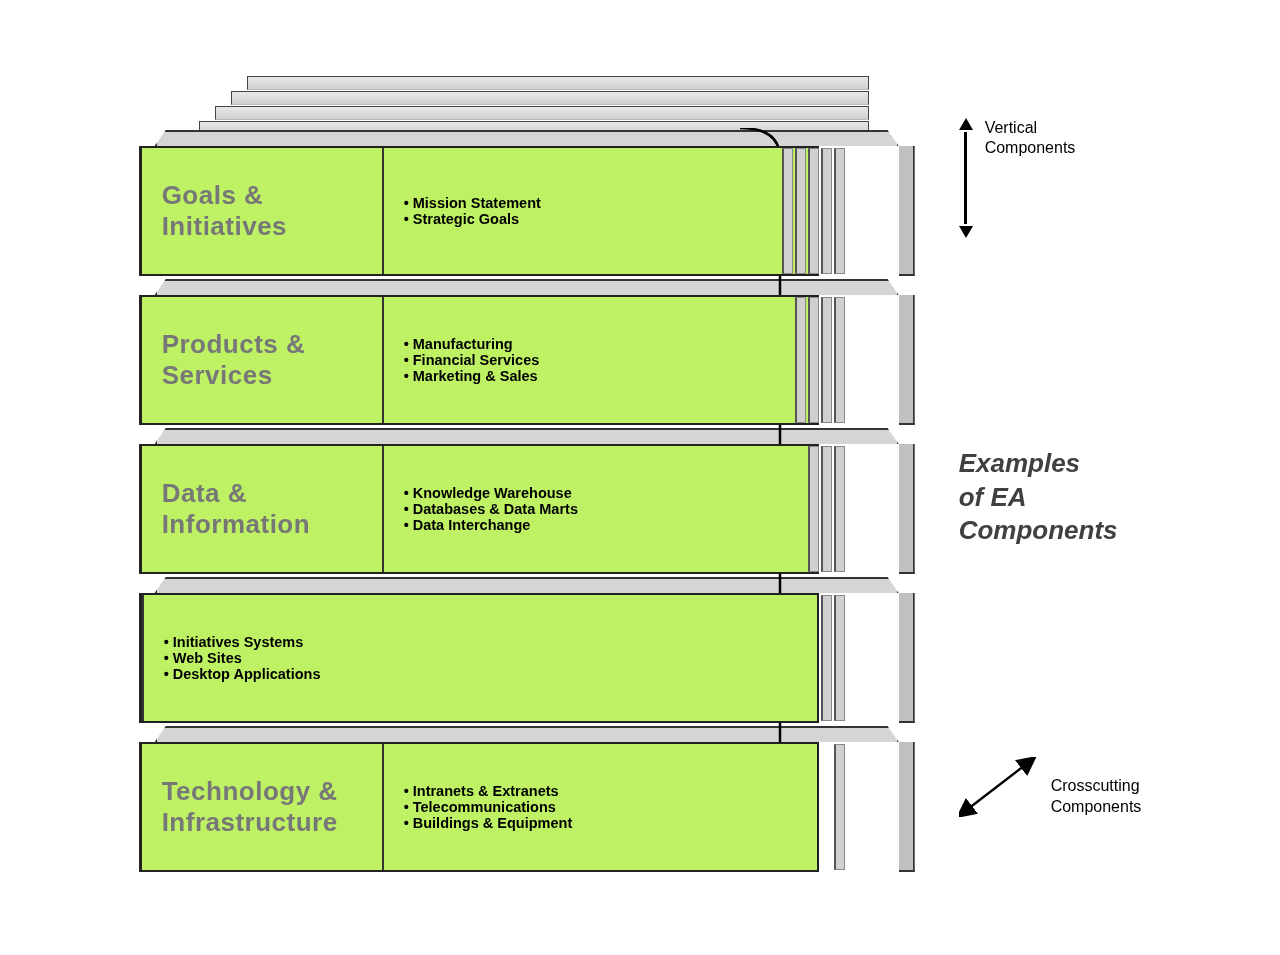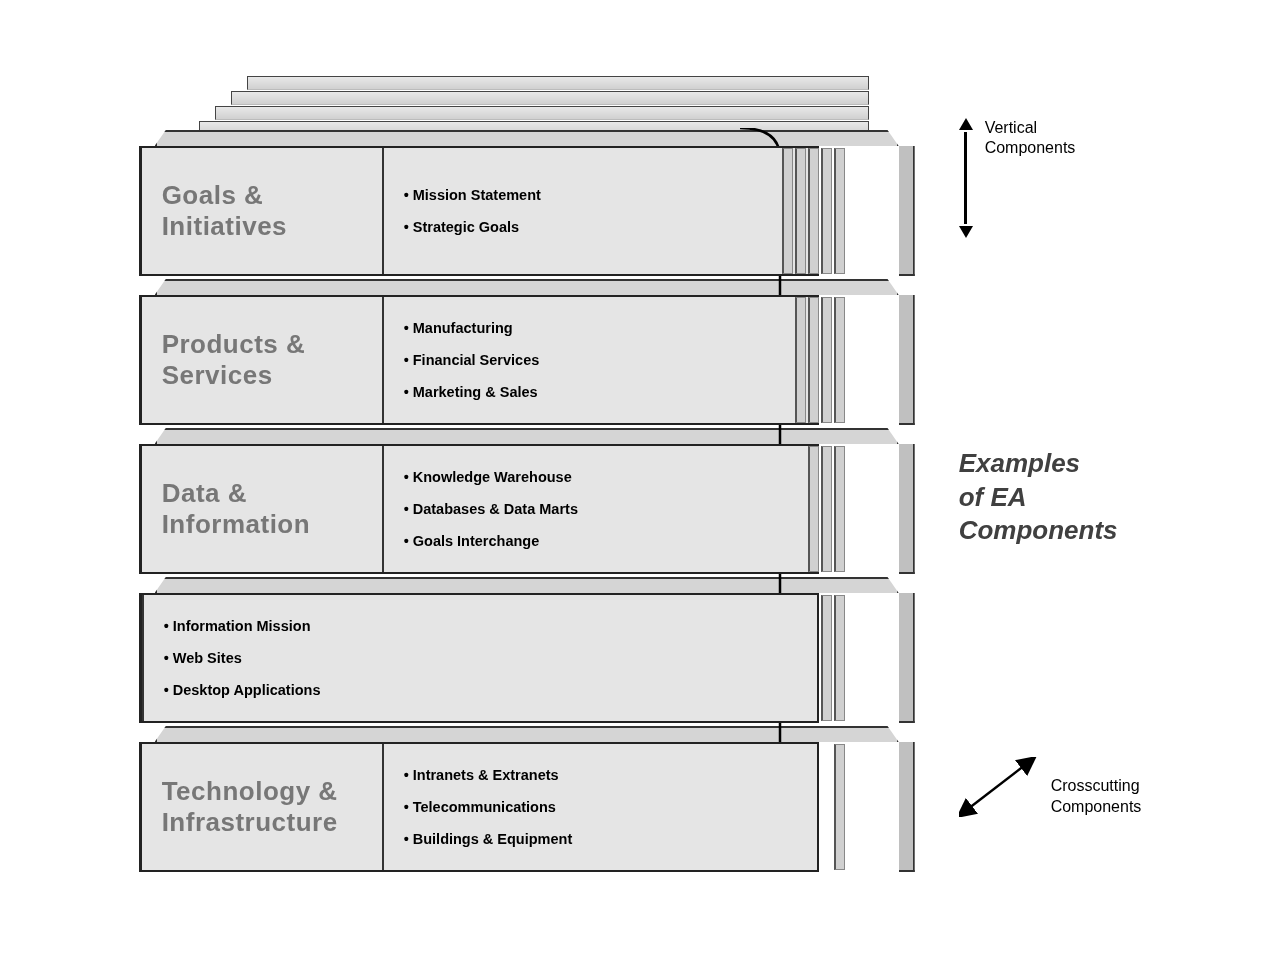--- a/index.html
+++ b/index.html
@@ -22,21 +22,21 @@
       margin-top: -20px;
     }
 
     .diagram-section {
       position: relative;
       width: 760px;
     }
 
     
     .layer-front {
-      background: #e5e5e5;
+      background: #bef264;
       border: 2px solid #333;
       display: flex;
       align-items: center;
       width: 680px;
       min-height: 130px;
       position: relative;
       z-index: 2;
     }
 
     .layer-label {
@@ -58,21 +58,21 @@
       background: #333;
       align-self: stretch;
     }
 
     .layer-items {
       flex: 1;
       padding: 12px 20px;
       display: flex;
       flex-direction: column;
       justify-content: center;
-      gap: 16px;
+      gap: 0;
     }
 
     .layer-item {
       font-size: 15px;
       font-weight: bold;
       color: #000;
     }
 
     
     .layer-right-tabs {
@@ -288,36 +288,36 @@
           <div class="layer-wrapper">
             <div class="layer-3d-top"></div>
             <div class="layer-front">
               <div class="layer-label">
                 <div class="layer-label-text">Data &amp;<br>Information</div>
               </div>
               <div class="layer-divider"></div>
               <div class="layer-items">
                 <div class="layer-item">• Knowledge Warehouse</div>
                 <div class="layer-item">• Databases &amp; Data Marts</div>
-                <div class="layer-item">• Goals Interchange</div>
+                <div class="layer-item">• Data Interchange</div>
               </div>
               <div class="layer-right-tabs">
                 <div class="tab-segment"></div>
                 <div class="tab-segment"></div>
                 <div class="tab-segment"></div>
               </div>
             </div>
             <div class="layer-3d-right"></div>
           </div>
           <div class="layer-wrapper">
             <div class="layer-3d-top"></div>
             <div class="layer-front">
               <div class="layer-divider"></div>
               <div class="layer-items">
-                <div class="layer-item">• Information Mission</div>
+                <div class="layer-item">• Initiatives Systems</div>
                 <div class="layer-item">• Web Sites</div>
                 <div class="layer-item">• Desktop Applications</div>
               </div>
               <div class="layer-right-tabs">
                 <div class="tab-segment"></div>
                 <div class="tab-segment"></div>
               </div>
             </div>
             <div class="layer-3d-right"></div>
           </div>

